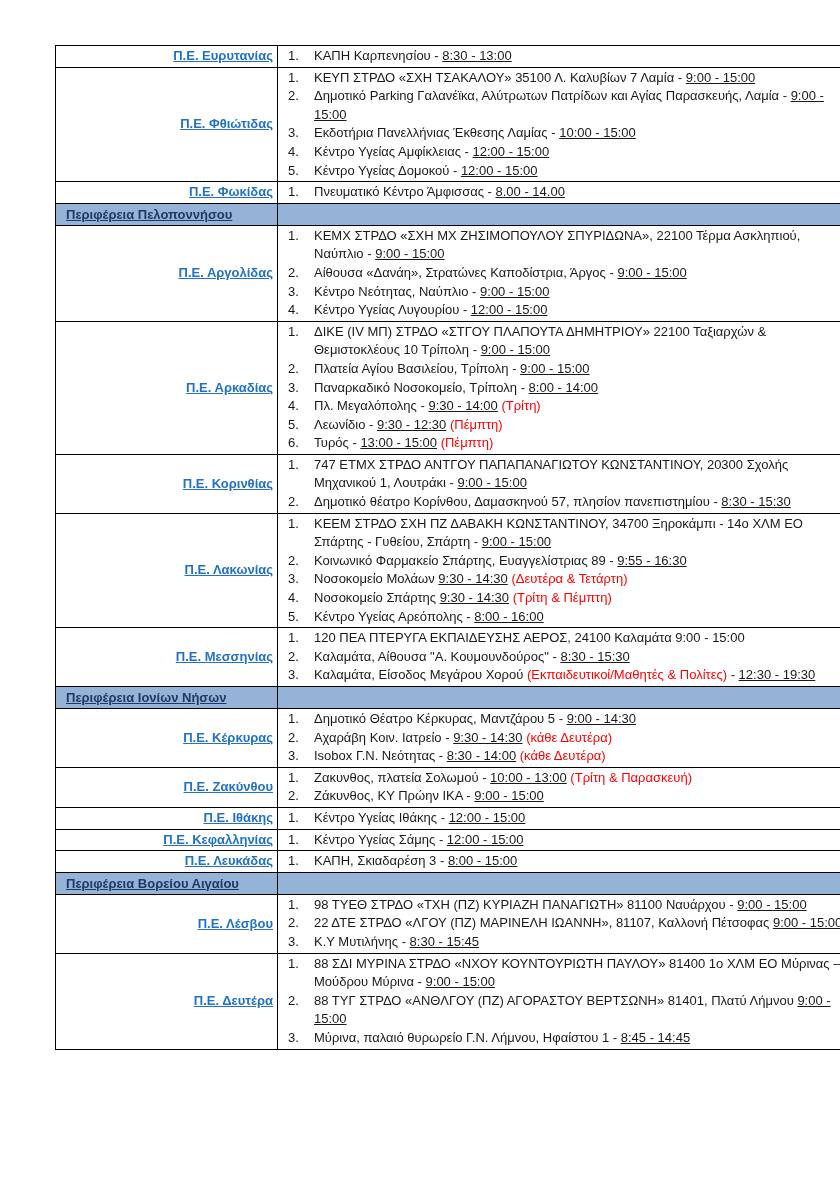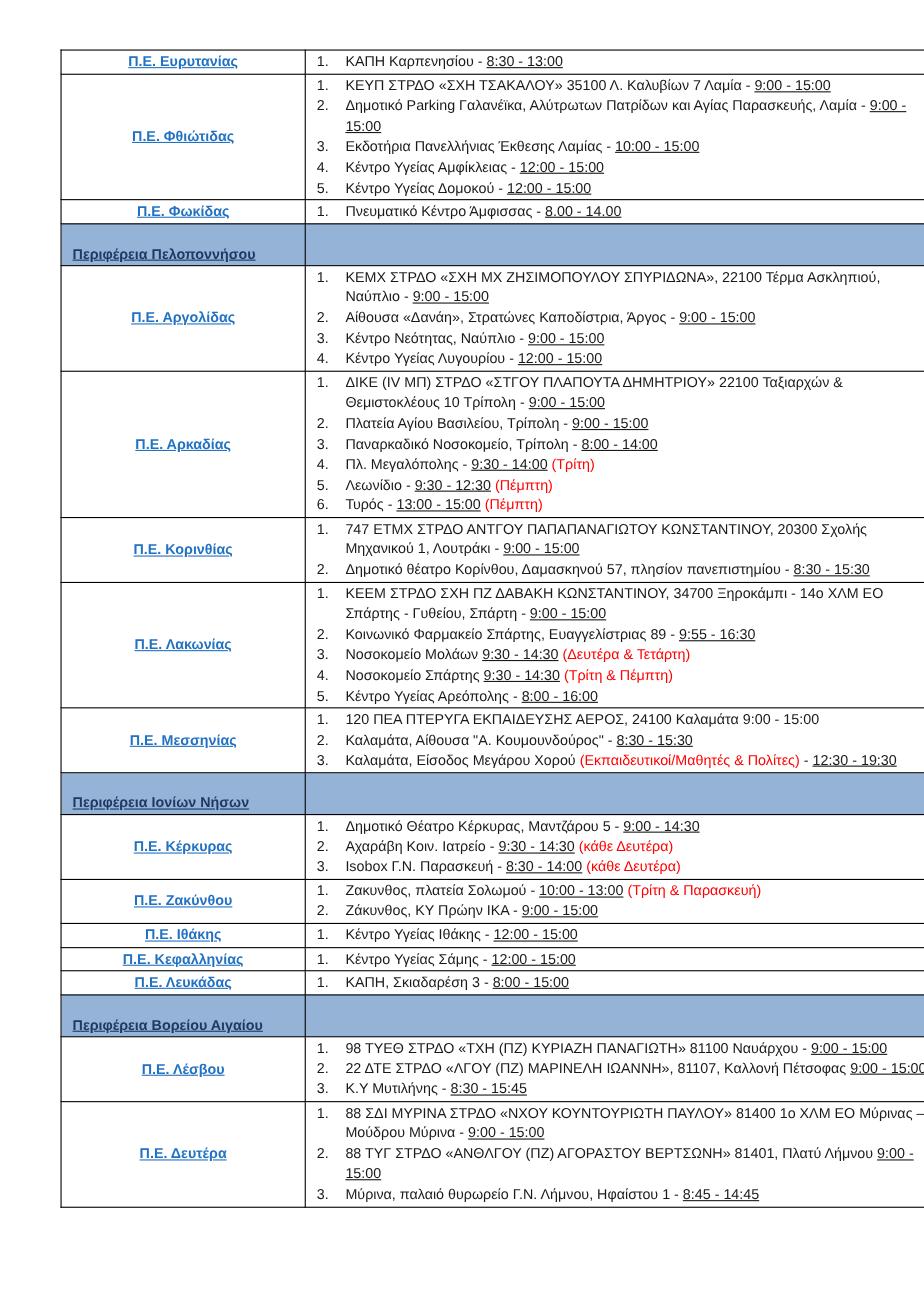--- a/index.html
+++ b/index.html
@@ -21,34 +21,34 @@
     table-layout: fixed;
     font-size: 13px;
   }
   td {
     border: 1.5px solid #000000;
     padding: 1px 4px;
     vertical-align: middle;
   }
   td.region-cell {
     width: 213px;
-    text-align: center;
+    text-align: right;
   }
   td.items-cell { width: 563px; }
   .region-link {
     color: var(--link-blue, #2272C3);
     font-weight: bold;
     text-decoration: underline;
     cursor: pointer;
     line-height: 18px;
     white-space: nowrap;
   }
   tr.section-row td {
     background: var(--section-bg, #95B3D7);
-    padding-top: 18px;
+    padding-top: 2px;
     padding-bottom: 2px;
   }
   .section-label {
     color: var(--section-text, #1F3864);
     font-weight: bold;
     text-decoration: underline;
     line-height: 17px;
     display: inline-block;
   }
   tr.section-row td.region-cell { text-align: left; padding-left: 10px; }
@@ -168,21 +168,21 @@
         <tr class="section-row">
           <td class="region-cell"><span class="section-label">Περιφέρεια Ιονίων Νήσων</span></td>
           <td class="items-cell"></td>
         </tr>
         <tr>
           <td class="region-cell"><span class="region-link">Π.Ε. Κέρκυρας</span></td>
           <td class="items-cell">
             <ol class="loc-list">
               <li><span>Δημοτικό Θέατρο Κέρκυρας, Μαντζάρου 5 - </span><span class="u">9:00 - 14:30</span></li>
               <li><span>Αχαράβη Κοιν. Ιατρείο - </span><span class="u">9:30 - 14:30</span><span> </span><span class="r">(κάθε Δευτέρα)</span></li>
-              <li><span>Isobox Γ.Ν. Παρασκευή - </span><span class="u">8:30 - 14:00</span><span> </span><span class="r">(κάθε Δευτέρα)</span></li>
+              <li><span>Isobox Γ.Ν. Νεότητας - </span><span class="u">8:30 - 14:00</span><span> </span><span class="r">(κάθε Δευτέρα)</span></li>
             </ol>
           </td>
         </tr>
         <tr>
           <td class="region-cell"><span class="region-link">Π.Ε. Ζακύνθου</span></td>
           <td class="items-cell">
             <ol class="loc-list">
               <li><span>Ζακυνθος, πλατεία Σολωμού - </span><span class="u">10:00 - 13:00</span><span> </span><span class="r">(Τρίτη &amp; Παρασκευή)</span></li>
               <li><span>Ζάκυνθος, ΚΥ Πρώην ΙΚΑ - </span><span class="u">9:00 - 15:00</span></li>
             </ol>

